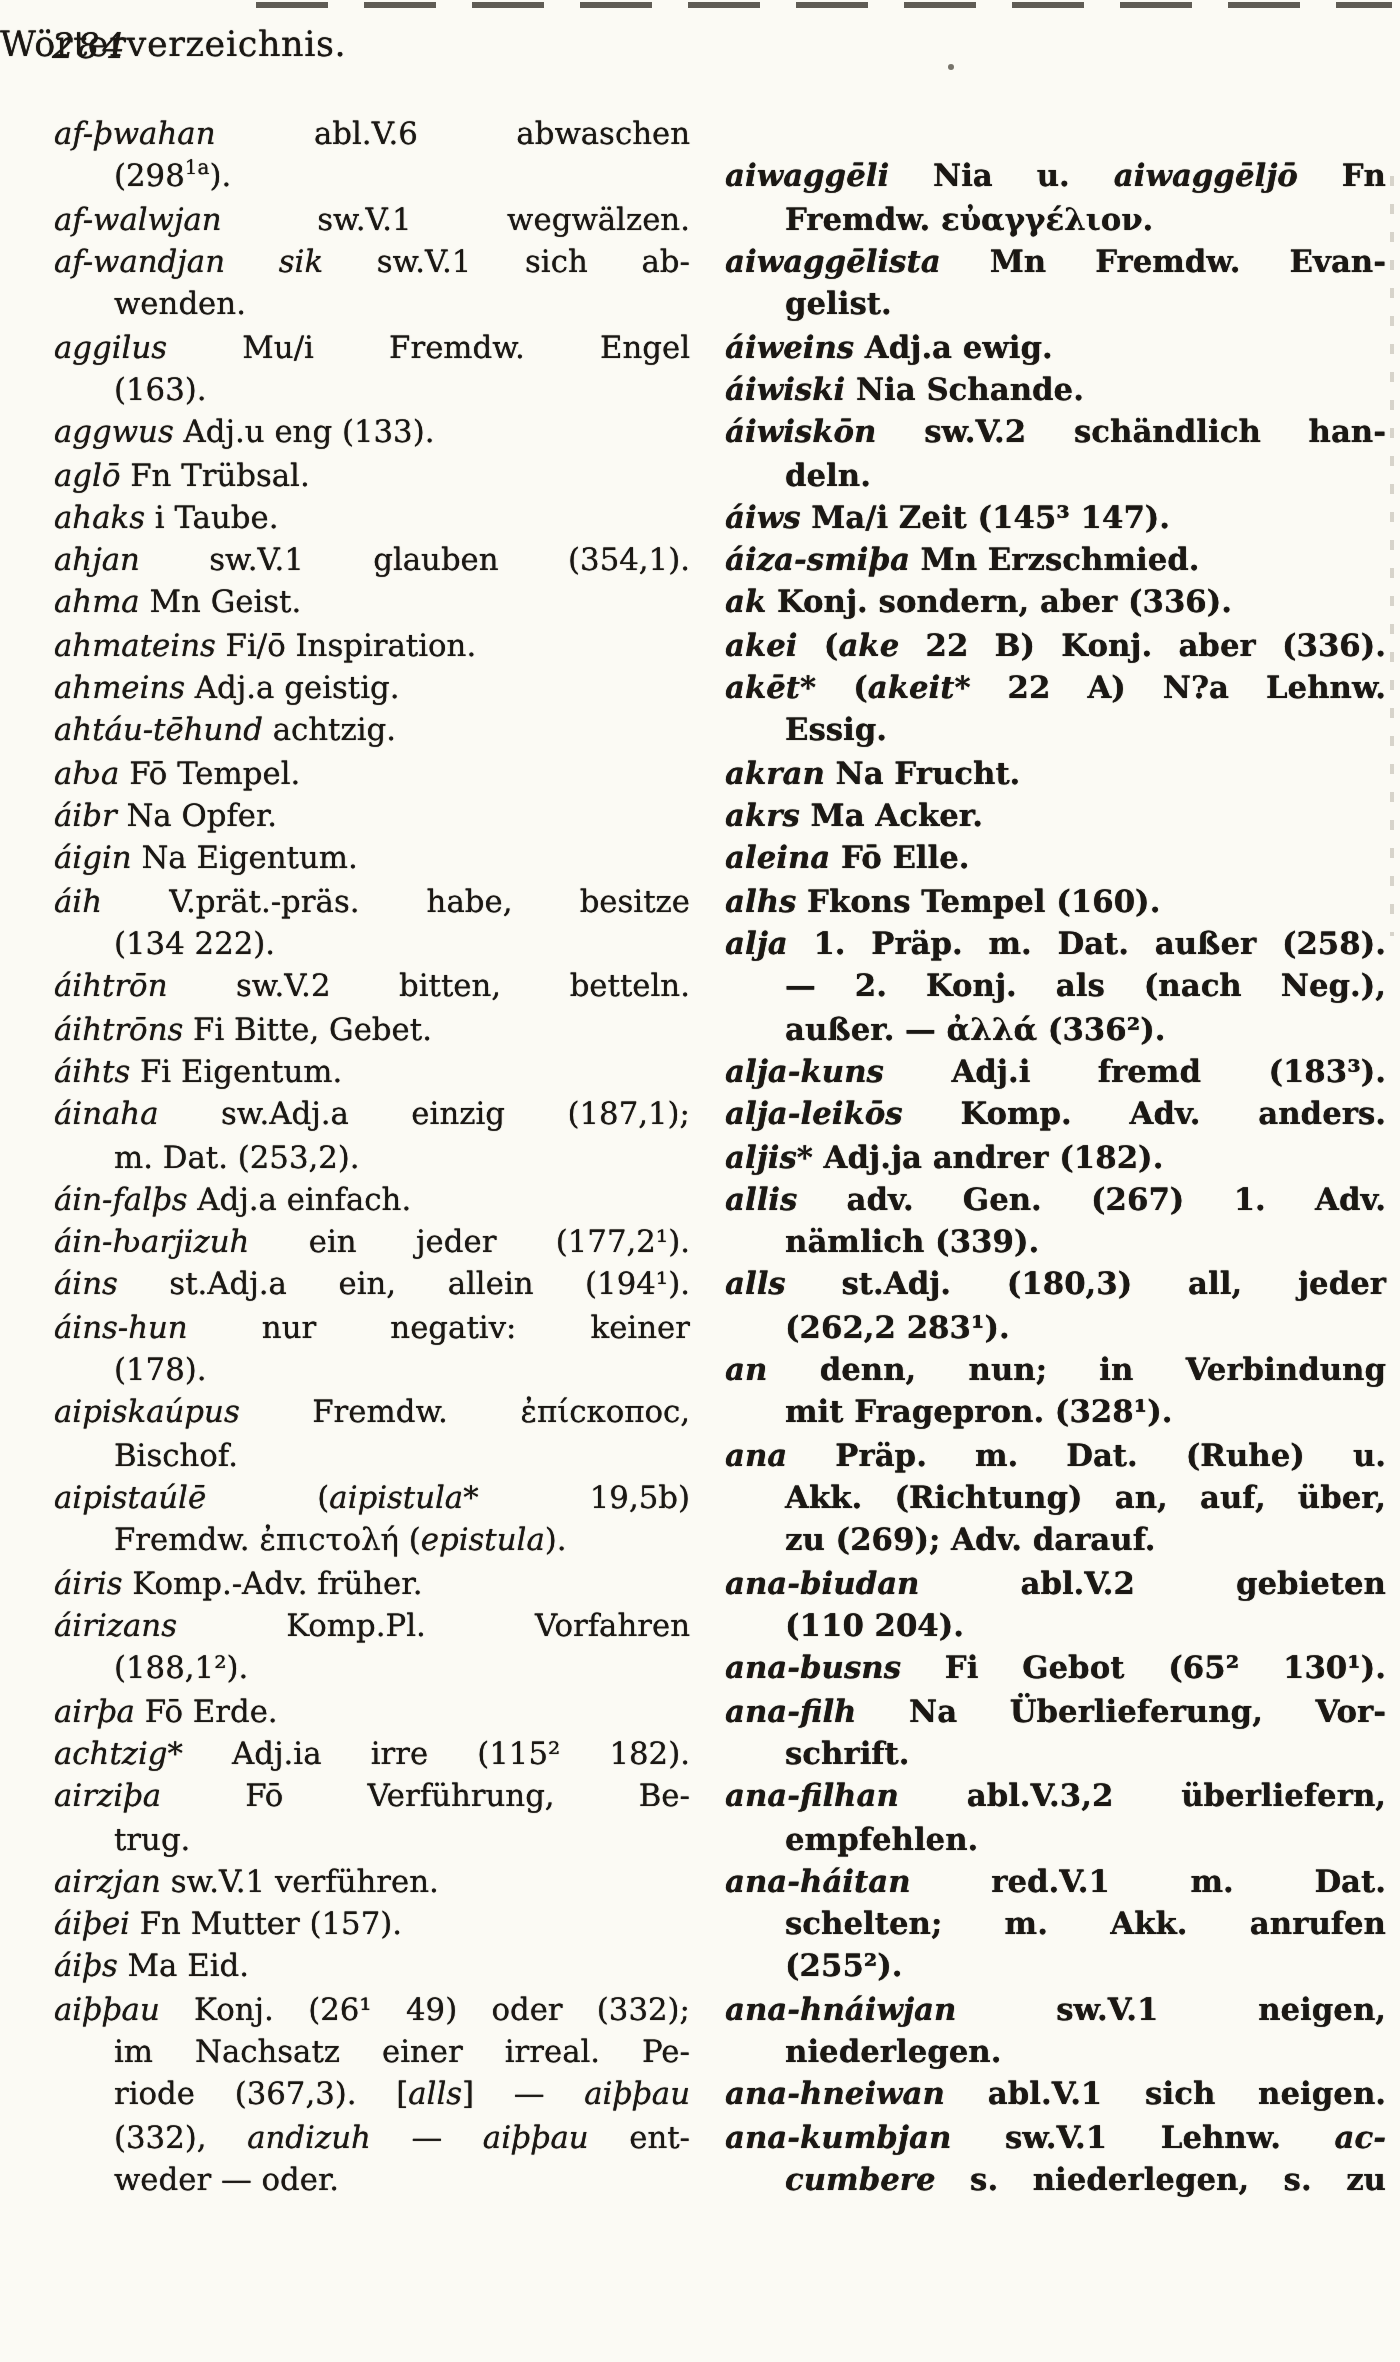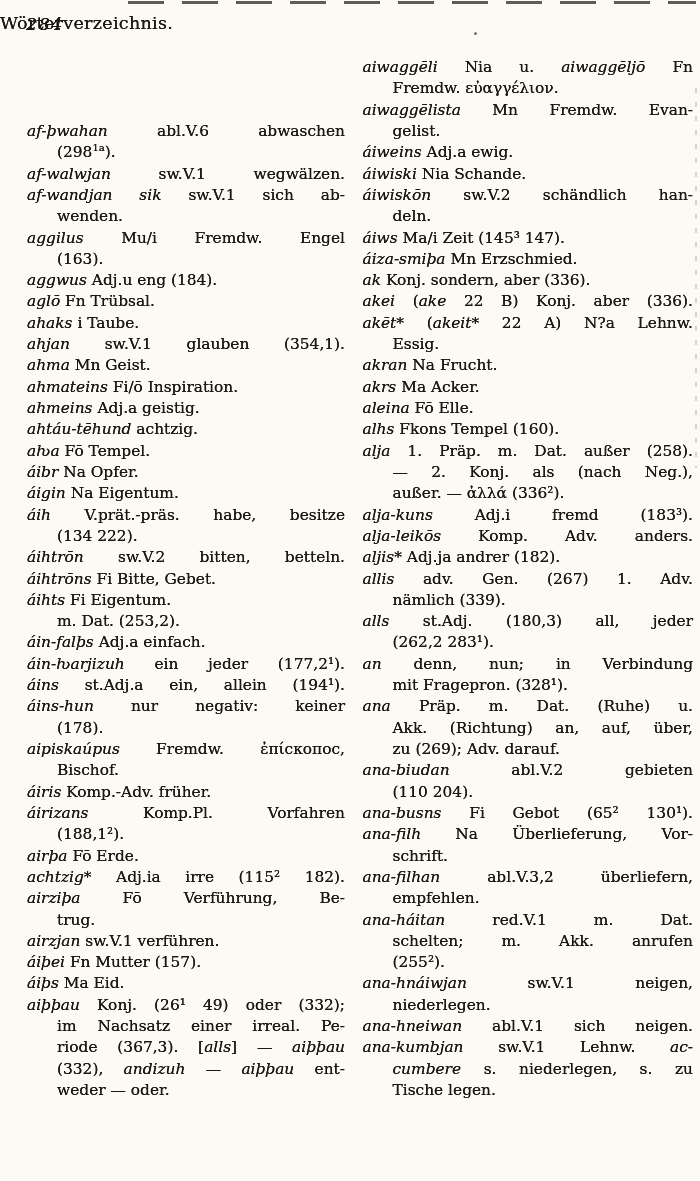--- a/index.html
+++ b/index.html
@@ -28,21 +28,21 @@
   .header { position:absolute; top:13px; left:0; width:700px; height:26px;
     font-size:17.5px; text-shadow: 0 0 .45px currentColor; }
   .pagenum { position:absolute; left:26px; top:1px; letter-spacing:1.5px;font-style:italic; }
   .title   { position:absolute; left:0; top:0; width:694px; text-align:left; letter-spacing:.3px; }
 
   .cols { position:absolute; left:27px; top:57px; width:667px;
     display:flex; align-items:flex-end;
     font-size:15.4px; line-height:21.32px;
     text-shadow: 0 0 .45px currentColor; }
   .col { width:318px; }
-  .col.right { width:330.5px; }
+  .col.right { width:330.5px;font-weight:bold; }
   .divider { width:1.5px; background: var(--divider, #2a261f); margin:3px 9px 36px 7px; }
 
   .entry { }
   .ln { text-align:left; }
   .ln.in { padding-left:30px; }
   .ln.j { text-align:justify; text-align-last:justify; }
   .run-italic { font-style:italic; }
   sup.run-sup { font-size:10px; line-height:0; vertical-align:super; }
 </style>
 </head>
@@ -69,21 +69,21 @@
         </div>
         <div class="entry">
           <div class="ln j"><span class="run-italic">af-wandjan sik</span><span class="run-roman"> sw.V.1 sich ab-</span></div>
           <div class="ln in"><span class="run-roman">wenden.</span></div>
         </div>
         <div class="entry">
           <div class="ln j"><span class="run-italic">aggilus</span><span class="run-roman"> Mu/i Fremdw. Engel</span></div>
           <div class="ln in"><span class="run-roman">(163).</span></div>
         </div>
         <div class="entry">
-          <div class="ln"><span class="run-italic">aggwus</span><span class="run-roman"> Adj.u eng (184).</span></div>
+          <div class="ln"><span class="run-italic">aggwus</span><span class="run-roman"> Adj.u eng (133).</span></div>
         </div>
         <div class="entry">
           <div class="ln"><span class="run-italic">aglō</span><span class="run-roman"> Fn Trübsal.</span></div>
         </div>
         <div class="entry">
           <div class="ln"><span class="run-italic">ahaks</span><span class="run-roman"> i Taube.</span></div>
         </div>
         <div class="entry">
           <div class="ln j"><span class="run-italic">ahjan</span><span class="run-roman"> sw.V.1 glauben (354,1).</span></div>
         </div>
@@ -115,38 +115,43 @@
         <div class="entry">
           <div class="ln j"><span class="run-italic">áihtrōn</span><span class="run-roman"> sw.V.2 bitten, betteln.</span></div>
         </div>
         <div class="entry">
           <div class="ln"><span class="run-italic">áihtrōns</span><span class="run-roman"> Fi Bitte, Gebet.</span></div>
         </div>
         <div class="entry">
           <div class="ln"><span class="run-italic">áihts</span><span class="run-roman"> Fi Eigentum.</span></div>
         </div>
         <div class="entry">
+          <div class="ln j"><span class="run-italic">áinaha</span><span class="run-roman"> sw.Adj.a einzig (187,1);</span></div>
           <div class="ln in"><span class="run-roman">m. Dat. (253,2).</span></div>
         </div>
         <div class="entry">
           <div class="ln"><span class="run-italic">áin-falþs</span><span class="run-roman"> Adj.a einfach.</span></div>
         </div>
         <div class="entry">
           <div class="ln j"><span class="run-italic">áin-ƕarjizuh</span><span class="run-roman"> ein jeder (177,2¹).</span></div>
         </div>
         <div class="entry">
           <div class="ln j"><span class="run-italic">áins</span><span class="run-roman"> st.Adj.a ein, allein (194¹).</span></div>
         </div>
         <div class="entry">
           <div class="ln j"><span class="run-italic">áins-hun</span><span class="run-roman"> nur negativ: keiner</span></div>
           <div class="ln in"><span class="run-roman">(178).</span></div>
         </div>
         <div class="entry">
           <div class="ln j"><span class="run-italic">aipiskaúpus</span><span class="run-roman"> Fremdw. ἐπίϲκοποϲ,</span></div>
           <div class="ln in"><span class="run-roman">Bischof.</span></div>
+        </div>
+        <div class="entry">
+          <div class="ln j"><span class="run-italic">aipistaúlē</span><span class="run-roman"> (</span><span class="run-italic">aipistula*</span><span class="run-roman"> 19,5b)</span></div>
+          <div class="ln in"><span class="run-roman">Fremdw. ἐπιϲτολή (</span><span class="run-italic">epistula</span><span class="run-roman">).</span></div>
         </div>
         <div class="entry">
           <div class="ln"><span class="run-italic">áiris</span><span class="run-roman"> Komp.-Adv. früher.</span></div>
         </div>
         <div class="entry">
           <div class="ln j"><span class="run-italic">áirizans</span><span class="run-roman"> Komp.Pl. Vorfahren</span></div>
           <div class="ln in"><span class="run-roman">(188,1²).</span></div>
         </div>
         <div class="entry">
           <div class="ln"><span class="run-italic">airþa</span><span class="run-roman"> Fō Erde.</span></div>
@@ -277,17 +282,16 @@
         <div class="entry">
           <div class="ln j"><span class="run-italic">ana-hnáiwjan</span><span class="run-roman"> sw.V.1 neigen,</span></div>
           <div class="ln in"><span class="run-roman">niederlegen.</span></div>
         </div>
         <div class="entry">
           <div class="ln j"><span class="run-italic">ana-hneiwan</span><span class="run-roman"> abl.V.1 sich neigen.</span></div>
         </div>
         <div class="entry">
           <div class="ln j"><span class="run-italic">ana-kumbjan</span><span class="run-roman"> sw.V.1 Lehnw. </span><span class="run-italic">ac-</span></div>
           <div class="ln in j"><span class="run-italic">cumbere</span><span class="run-roman"> s. niederlegen, s. zu</span></div>
-          <div class="ln in"><span class="run-roman">Tische legen.</span></div>
         </div>
       </div>
   </div>
 </div>
 
 </body></html>

